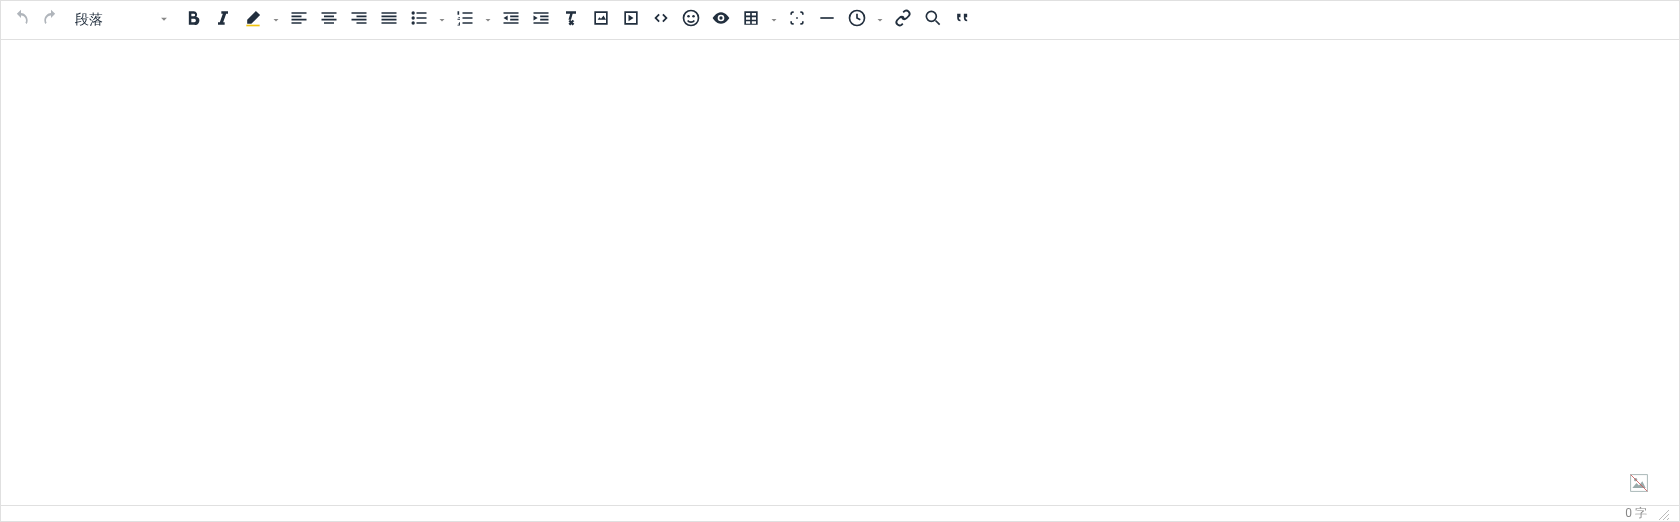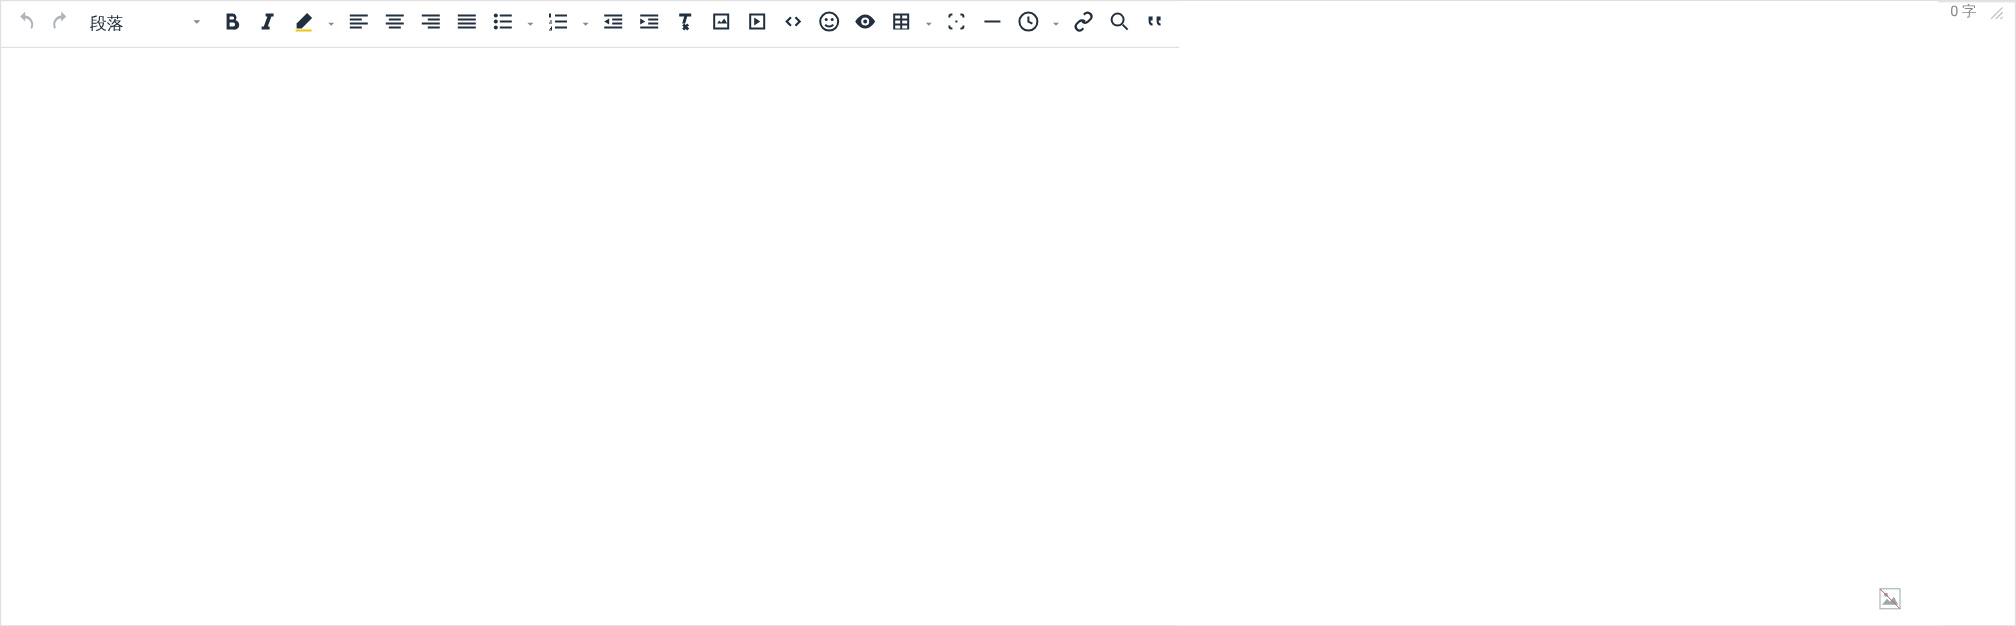--- a/index.html
+++ b/index.html
@@ -1,17 +1,17 @@
 <!DOCTYPE html>
 <html><head>
 <meta charset="utf-8">
 <style>
   * { box-sizing: border-box; margin: 0; padding: 0; }
   html, body { width: 1680px; height: 522px; font-family: -apple-system, BlinkMacSystemFont, "Segoe UI", Roboto, sans-serif; background: #fff; }
-  .editor-wrap { border: 1px solid #e0e0e0; width: 100%; height: 100%; display: flex; flex-direction: row; background: #fff; }
+  .editor-wrap { border: 1px solid #e0e0e0; width: 100%; height: 100%; display: flex; flex-direction: column; background: #fff; }
   .toolbar { display: flex; align-items: center; height: 39px; border-bottom: 1px solid #e0e0e0; padding: 0 6px; gap: 2px; }
   .tbtn { width: 28px; height: 28px; display: flex; align-items: center; justify-content: center; cursor: pointer; border-radius: 3px; color: #222f3e; }
   .tbtn.disabled { color: #b0b5bb; cursor: default; }
   .tbtn svg { width: 20px; height: 20px; fill: currentColor; }
   .format-select { display: flex; align-items: center; height: 28px; padding: 0 6px 0 8px; min-width: 110px; justify-content: space-between; cursor: pointer; border-radius: 3px; color: #222f3e; font-size: 14px; }
   .format-select .chev svg { width: 14px; height: 14px; fill: #888; }
   .chev-sm { width: 14px; height: 28px; display:flex; align-items:center; justify-content:center; cursor:pointer; }
   .chev-sm svg { width:12px; height:12px; fill:#888; }
   .content { flex: 1; position: relative; background: #fff; }
   .broken-img { position: absolute; right: 30px; bottom: 12px; width: 20px; height: 20px; }

